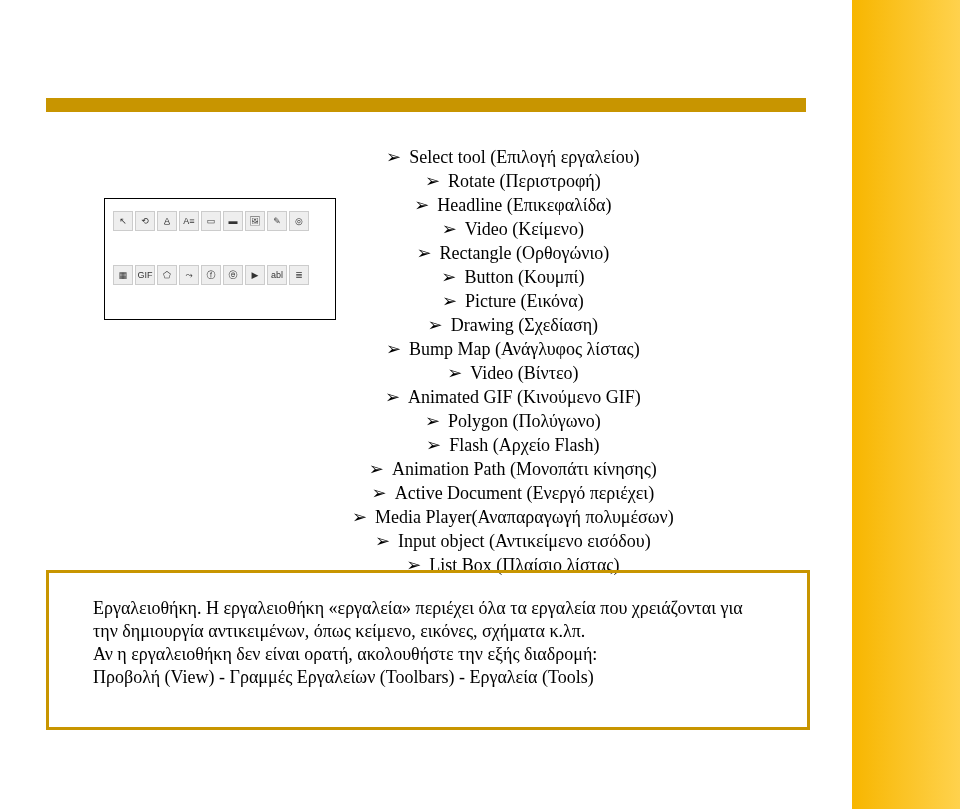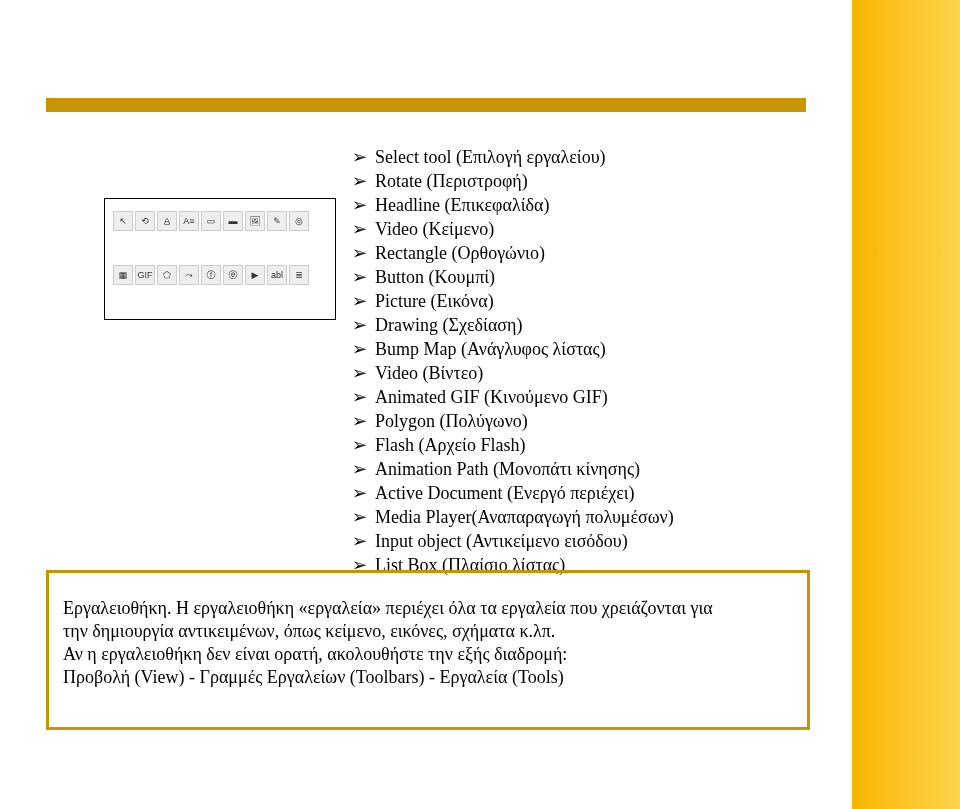--- a/index.html
+++ b/index.html
@@ -68,34 +68,35 @@
   .list {
     position: absolute;
     left: 352px;
     top: 146px;
     color: #000;
     font-family: "Times New Roman", serif;
   }
   .list div {
     margin-bottom: 2px;
     white-space: nowrap;
+    text-align: center;
   }
   .list .bul {
     font-family: "Segoe UI Symbol", sans-serif;
     margin-right: 8px;
   }
 
   .callout {
     position: absolute;
     left: 46px;
     top: 570px;
     width: 764px;
     height: 160px;
     border: 3px solid #c89500;
-    padding: 25px 14px;
+    padding: 25px 44px;
     font-size: 18px;
     color: #000;
   }
   .callout .line { margin-bottom: 2px; }
 </style>
 </head>
 <body>
 
 <div class="right-band"></div>
 <div class="top-rule"></div>

